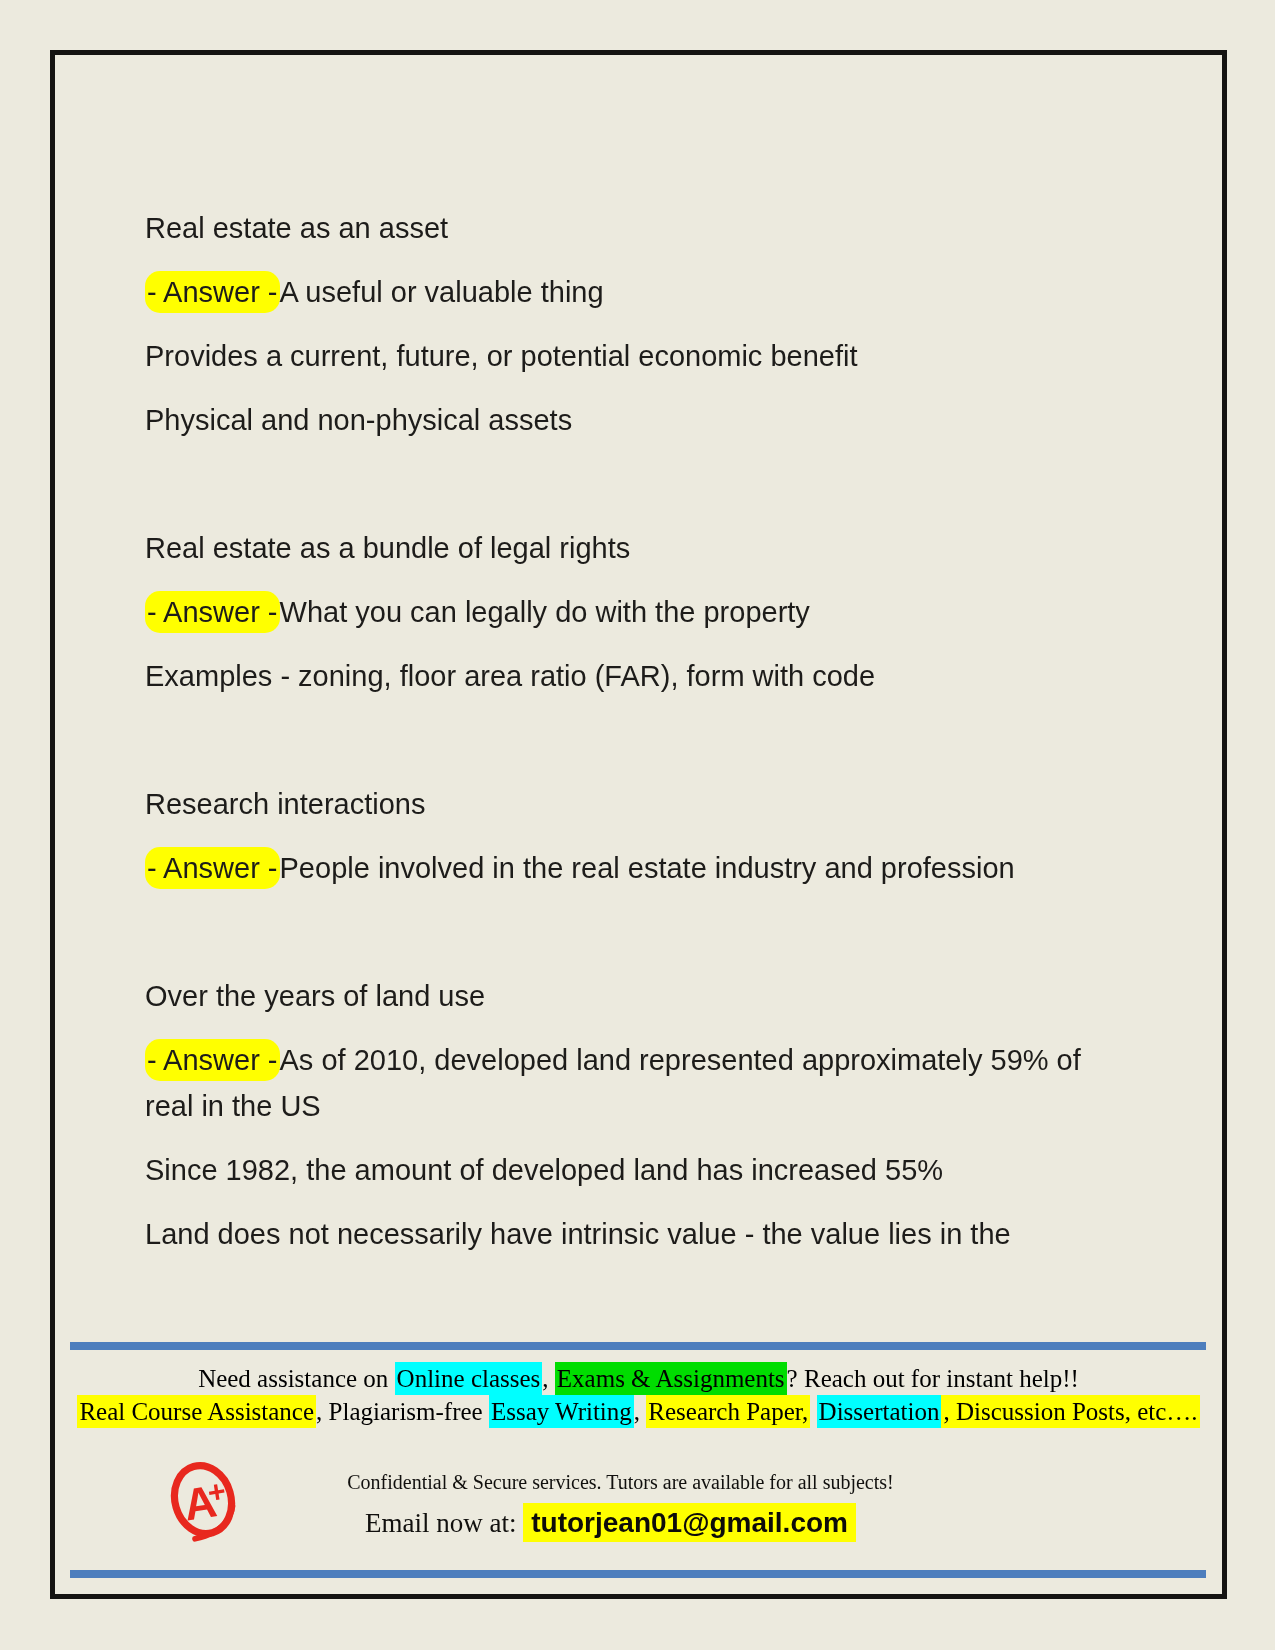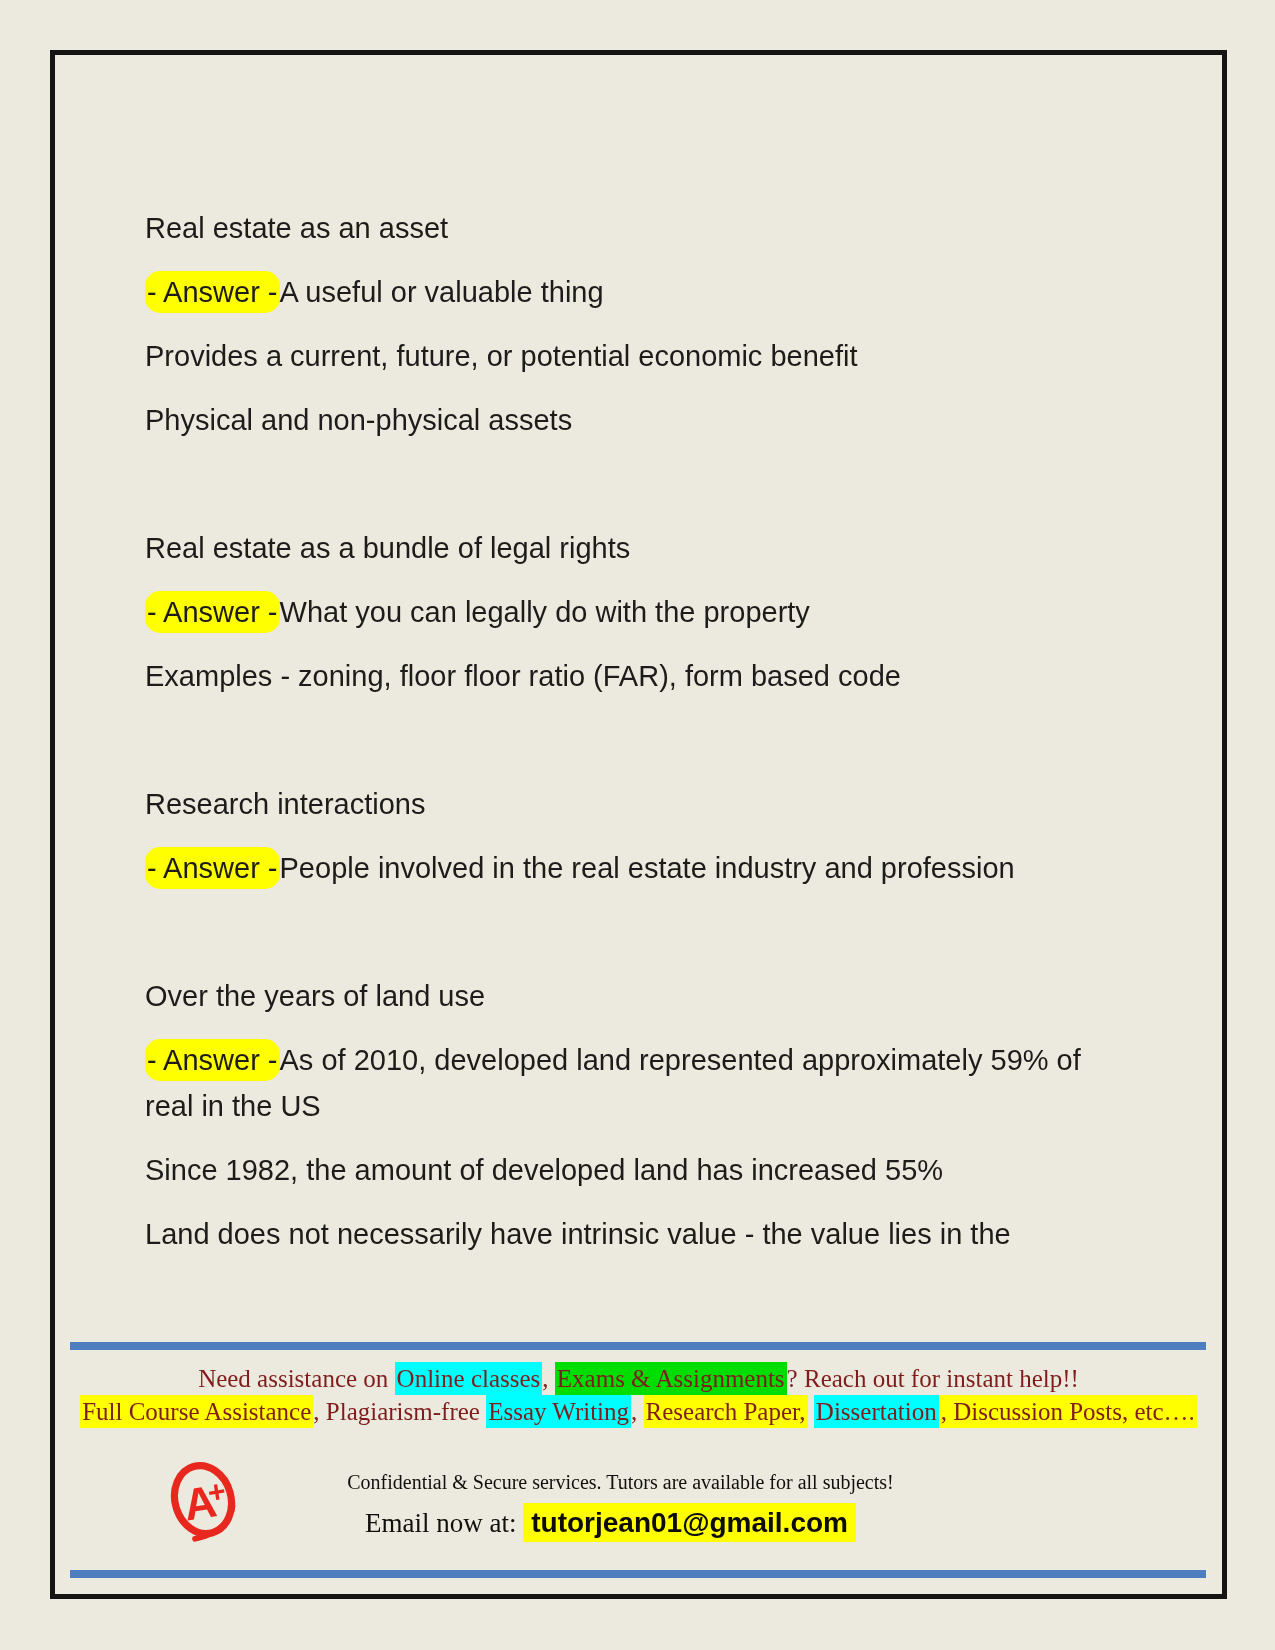--- a/index.html
+++ b/index.html
@@ -52,21 +52,21 @@
   .divider.top { top: 1287px; }
   .divider.bottom { top: 1515px; }
   
   .ad-line {
     position: absolute;
     left: 0;
     width: 100%;
     text-align: center;
     font-family: "Liberation Serif", serif;
     font-size: 25px;
-    color: #7f1d1d;
+    color: #000000;
     white-space: nowrap;
   }
   .ad-line.l1 { top: 1310px; }
   .ad-line.l2 { top: 1343px; }
   .ad-line .hl-yellow { background: #ffff00; padding: 3px 2px; }
   .ad-line .hl-cyan   { background: #00ffff; padding: 3px 2px; }
   .ad-line .hl-green  { background: #00dd00; padding: 3px 2px; }
   .brand-logo {
     position: absolute;
     left: 108px;
@@ -113,35 +113,35 @@
 <div class="frame">
 
   <div class="notes">
       <p><span>Real estate as an asset</span></p>
       <p><span class="hl-yellow">- Answer -</span><span>A useful or valuable thing</span></p>
       <p><span>Provides a current, future, or potential economic benefit</span></p>
       <p><span>Physical and non-physical assets</span></p>
       <p class="spacer">&nbsp;</p>
       <p><span>Real estate as a bundle of legal rights</span></p>
       <p><span class="hl-yellow">- Answer -</span><span>What you can legally do with the property</span></p>
-      <p><span>Examples - zoning, floor floor ratio (FAR), form based code</span></p>
+      <p><span>Examples - zoning, floor area ratio (FAR), form with code</span></p>
       <p class="spacer">&nbsp;</p>
       <p><span>Research interactions</span></p>
       <p><span class="hl-yellow">- Answer -</span><span>People involved in the real estate industry and profession</span></p>
       <p class="spacer">&nbsp;</p>
       <p><span>Over the years of land use</span></p>
       <p><span class="hl-yellow">- Answer -</span><span>As of 2010, developed land represented approximately 59% of</span><br><span>real in the US</span></p>
       <p><span>Since 1982, the amount of developed land has increased 55%</span></p>
       <p><span>Land does not necessarily have intrinsic value - the value lies in the</span></p>
     </div>
 
   <div class="divider top"></div>
 
   <div class="ad-line l1"><span>Need assistance on </span><span class="hl-cyan">Online classes</span><span>, </span><span class="hl-green">Exams &amp; Assignments</span><span>? Reach out for instant help!!</span></div>
-  <div class="ad-line l2"><span class="hl-yellow">Full Course Assistance</span><span>, Plagiarism-free </span><span class="hl-cyan">Essay Writing</span><span>, </span><span class="hl-yellow">Research Paper,</span><span> </span><span class="hl-cyan">Dissertation</span><span class="hl-yellow">, Discussion Posts, etc….</span></div>
+  <div class="ad-line l2"><span class="hl-yellow">Real Course Assistance</span><span>, Plagiarism-free </span><span class="hl-cyan">Essay Writing</span><span>, </span><span class="hl-yellow">Research Paper,</span><span> </span><span class="hl-cyan">Dissertation</span><span class="hl-yellow">, Discussion Posts, etc….</span></div>
 
   <svg class="brand-logo" viewBox="0 0 100 106" xmlns="http://www.w3.org/2000/svg">
     <ellipse cx="50" cy="50" rx="35" ry="43" fill="none" stroke="#e8281e" stroke-width="9" transform="rotate(-16 50 50)"></ellipse>
     <path d="M 87 58 Q 82 90 40 99" fill="none" stroke="#e8281e" stroke-width="7" stroke-linecap="round"></path>
     <g fill="#e8281e" transform="rotate(-9 50 54)" font-family="Liberation Sans, sans-serif" font-weight="bold">
       <text x="26" y="73" font-size="56">A</text>
       <text x="58" y="56" font-size="38">+</text>
     </g>
   </svg>
 

